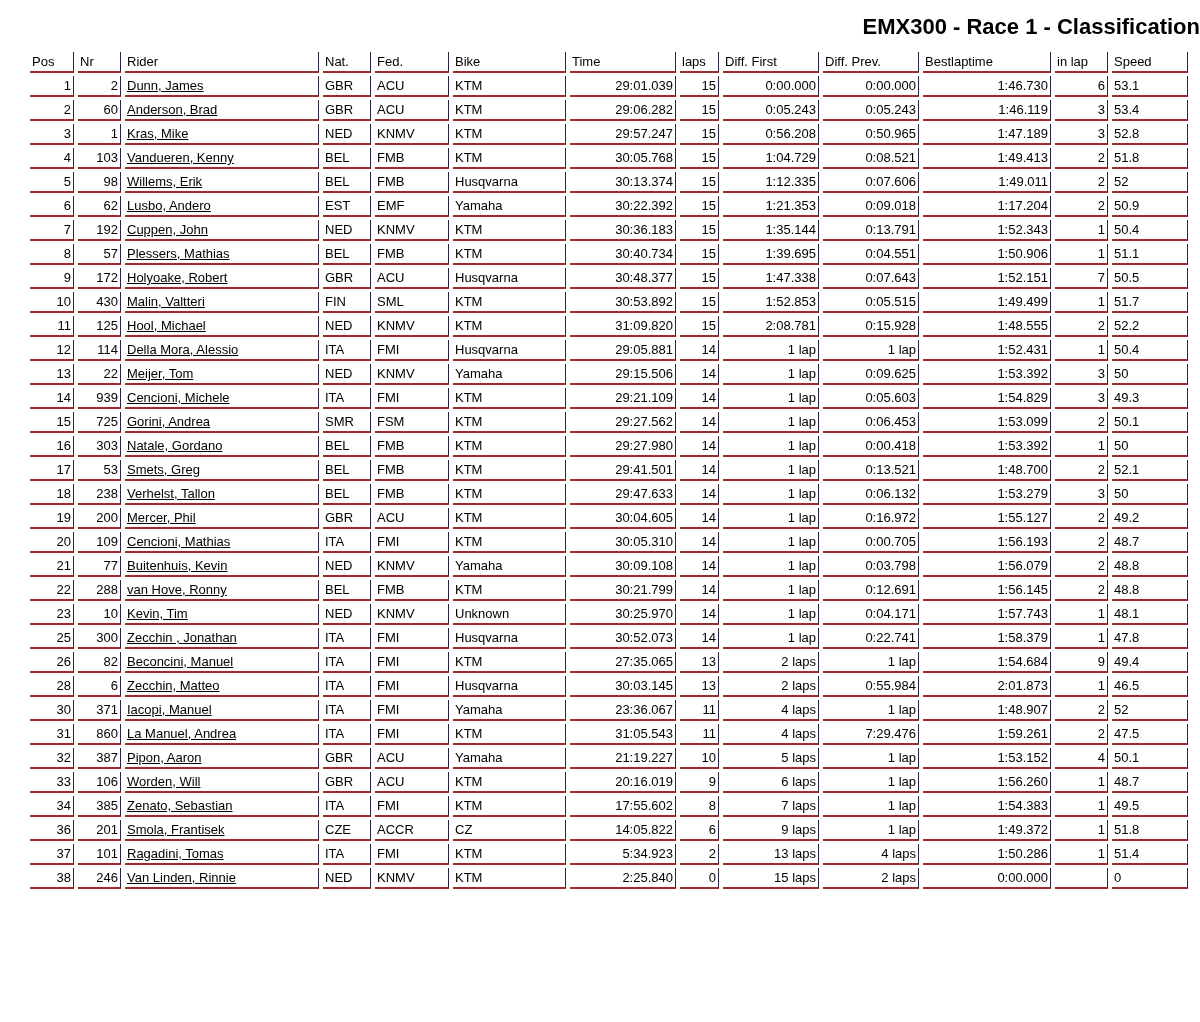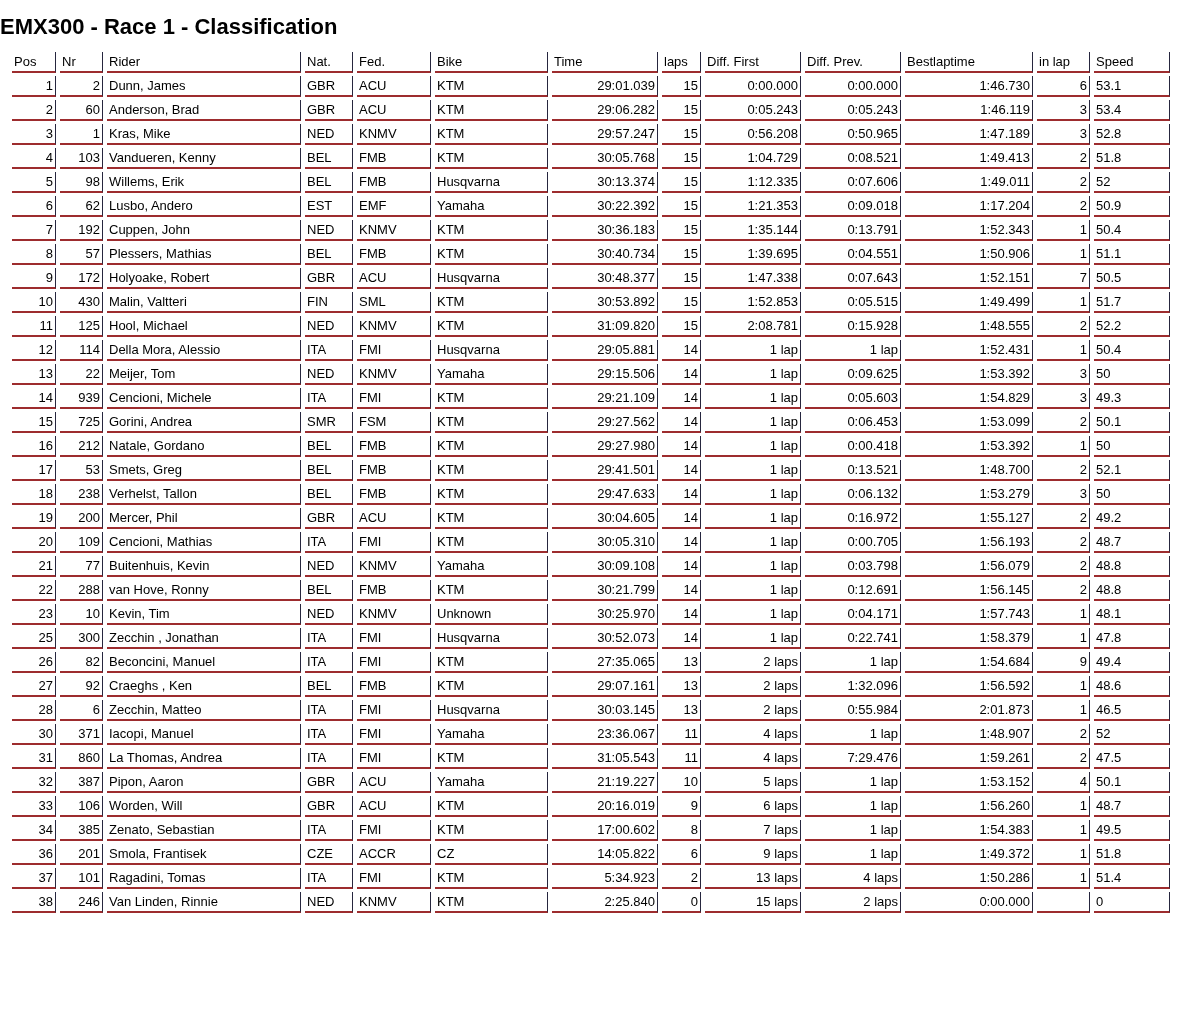--- a/index.html
+++ b/index.html
@@ -14,31 +14,31 @@
     background:var(--bg);
     color:var(--text);
     font-family:"Liberation Sans", sans-serif;
   }
   .page{
     width:1200px;
     min-height:1022px;
     box-sizing:border-box;
   }
   .title{
-    text-align:left;
+    text-align:right;
     font-weight:700;
     font-size:22px;
     padding-top:14px;
     margin:0 0 9px 0;
   }
   table.results{
     border-collapse:separate;
     border-spacing:4px 3px;
     table-layout:fixed;
-    margin-left:8px;
+    margin-left:26px;
   }
   col.w0{width:44px}
   col.w1{width:43px}
   col.w2{width:194px}
   col.w3{width:48px}
   col.w4{width:74px}
   col.w5{width:113px}
   col.w6{width:106px}
   col.w7{width:39px}
   col.w8{width:96px}
@@ -62,20 +62,21 @@
   tbody td:nth-child(2),
   tbody td:nth-child(7),
   tbody td:nth-child(8),
   tbody td:nth-child(9),
   tbody td:nth-child(10),
   tbody td:nth-child(11),
   tbody td:nth-child(12){
     text-align:right;
   }
   .rider{
+    text-decoration:underline;
     color:var(--text);
     cursor:pointer;
   }
 </style>
 </head>
 <body>
 
 <div class="page">
   <div class="title">EMX300 - Race 1 - Classification</div>
 
@@ -333,21 +334,21 @@
           <td>29:27.562</td>
           <td>14</td>
           <td>1 lap</td>
           <td>0:06.453</td>
           <td>1:53.099</td>
           <td>2</td>
           <td>50.1</td>
         </tr>
         <tr>
           <td>16</td>
-          <td>212</td>
+          <td>303</td>
           <td><span class="rider">Natale, Gordano</span></td>
           <td>BEL</td>
           <td>FMB</td>
           <td>KTM</td>
           <td>29:27.980</td>
           <td>14</td>
           <td>1 lap</td>
           <td>0:00.418</td>
           <td>1:53.392</td>
           <td>1</td>
@@ -482,35 +483,20 @@
           <td>KTM</td>
           <td>27:35.065</td>
           <td>13</td>
           <td>2 laps</td>
           <td>1 lap</td>
           <td>1:54.684</td>
           <td>9</td>
           <td>49.4</td>
         </tr>
         <tr>
-          <td>27</td>
-          <td>92</td>
-          <td><span class="rider">Craeghs , Ken</span></td>
-          <td>BEL</td>
-          <td>FMB</td>
-          <td>KTM</td>
-          <td>29:07.161</td>
-          <td>13</td>
-          <td>2 laps</td>
-          <td>1:32.096</td>
-          <td>1:56.592</td>
-          <td>1</td>
-          <td>48.6</td>
-        </tr>
-        <tr>
           <td>28</td>
           <td>6</td>
           <td><span class="rider">Zecchin, Matteo</span></td>
           <td>ITA</td>
           <td>FMI</td>
           <td>Husqvarna</td>
           <td>30:03.145</td>
           <td>13</td>
           <td>2 laps</td>
           <td>0:55.984</td>
@@ -529,21 +515,21 @@
           <td>11</td>
           <td>4 laps</td>
           <td>1 lap</td>
           <td>1:48.907</td>
           <td>2</td>
           <td>52</td>
         </tr>
         <tr>
           <td>31</td>
           <td>860</td>
-          <td><span class="rider">La Thomas, Andrea</span></td>
+          <td><span class="rider">La Manuel, Andrea</span></td>
           <td>ITA</td>
           <td>FMI</td>
           <td>KTM</td>
           <td>31:05.543</td>
           <td>11</td>
           <td>4 laps</td>
           <td>7:29.476</td>
           <td>1:59.261</td>
           <td>2</td>
           <td>47.5</td>
@@ -578,21 +564,21 @@
           <td>1</td>
           <td>48.7</td>
         </tr>
         <tr>
           <td>34</td>
           <td>385</td>
           <td><span class="rider">Zenato, Sebastian</span></td>
           <td>ITA</td>
           <td>FMI</td>
           <td>KTM</td>
-          <td>17:00.602</td>
+          <td>17:55.602</td>
           <td>8</td>
           <td>7 laps</td>
           <td>1 lap</td>
           <td>1:54.383</td>
           <td>1</td>
           <td>49.5</td>
         </tr>
         <tr>
           <td>36</td>
           <td>201</td>

